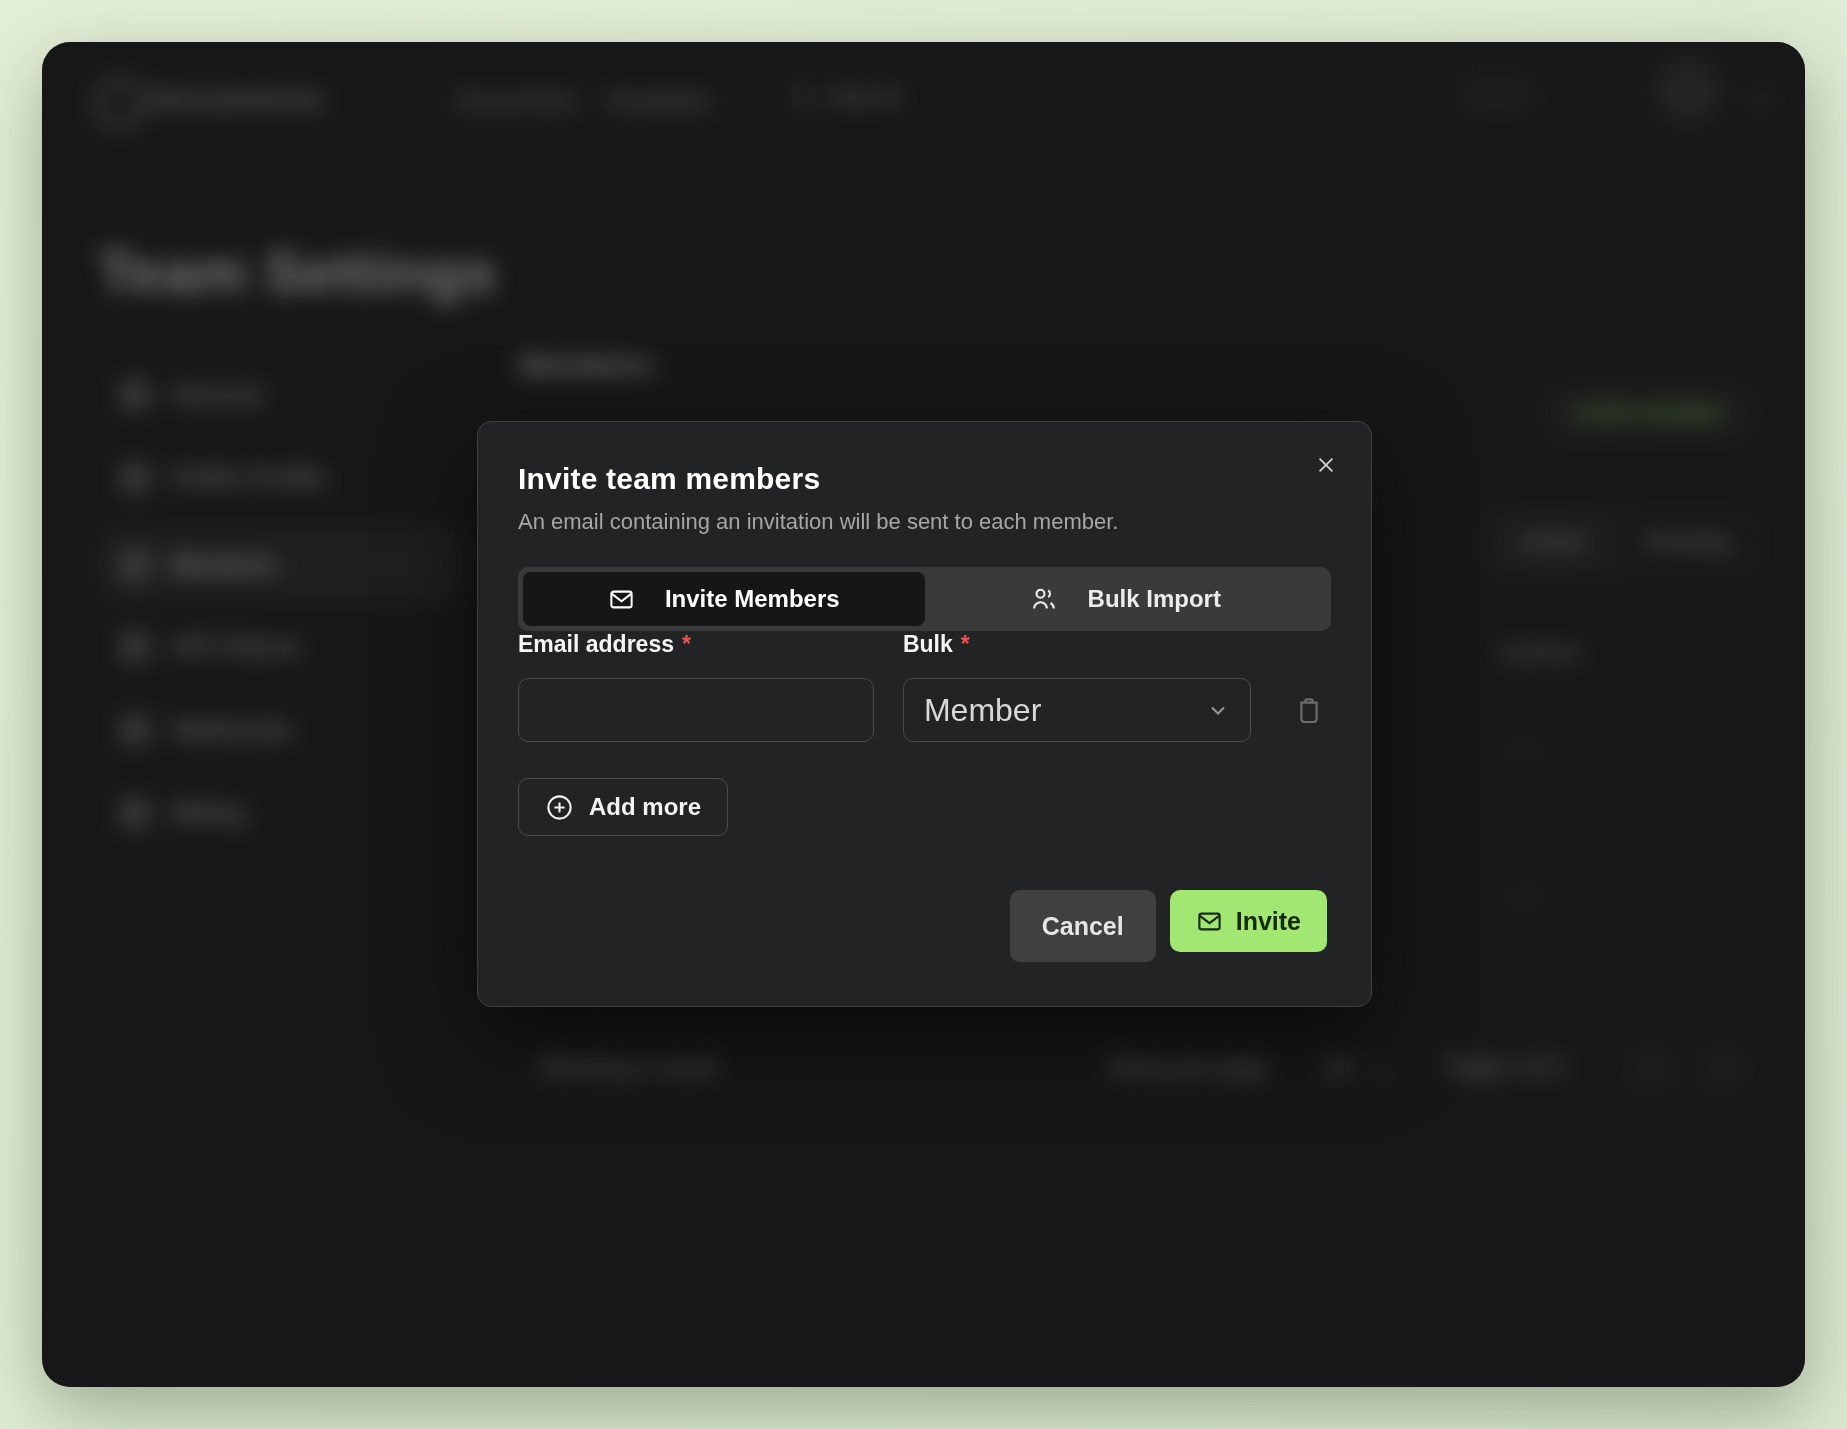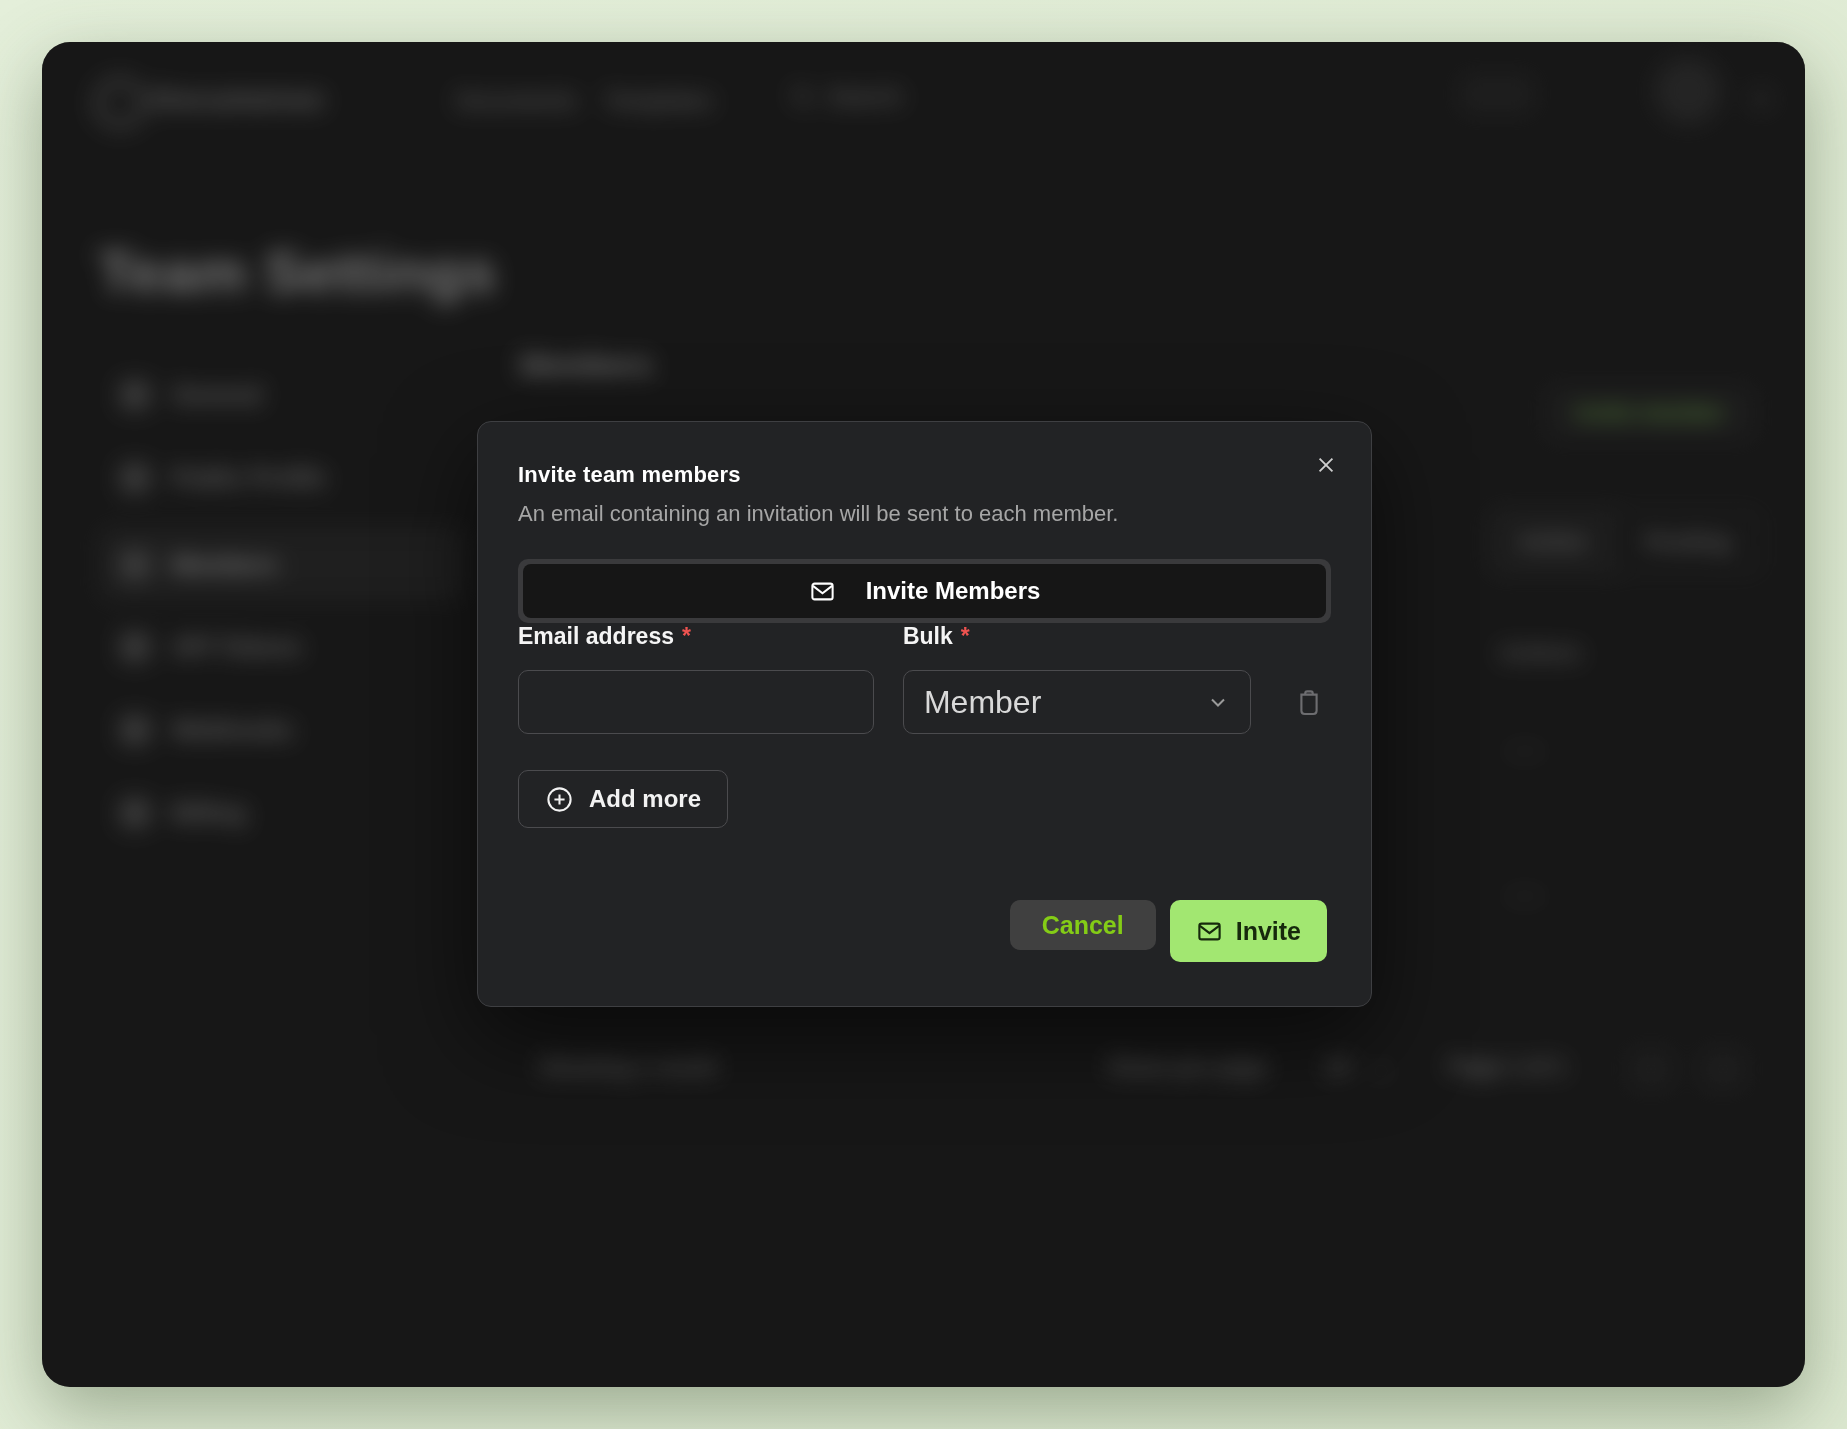--- a/index.html
+++ b/index.html
@@ -30,21 +30,21 @@
   .col-head{font-size:22px;font-weight:600;color:#8f8f8f;}
   .row-dots{font-size:34px;color:#8f8f8f;letter-spacing:2px;}
   .foot-text{font-size:22px;color:#9f9f9f;font-weight:600;}
   .pg-btn{width:46px;height:42px;border-radius:8px;background:#2c2c2c;color:#6a6a6a;
     display:flex;align-items:center;justify-content:center;font-size:22px;}
   .dim{position:absolute;inset:0;background:rgba(8,8,8,.42);}
   
   .modal{position:absolute;left:435px;top:379px;width:895px;height:586px;background:#222325;
     border:1px solid #3e3f42;border-radius:14px;box-shadow:0 30px 90px rgba(0,0,0,.6);
     padding:40px;box-sizing:border-box;color:#fff;}
-  .modal h2{margin:0 0 13px 0;font-size:22px;font-weight:700;letter-spacing:.2px;}
+  .modal h2{margin:0 0 13px 0;font-size:30px;font-weight:700;letter-spacing:.2px;}
   .modal .sub{margin:0;font-size:22px;color:#a6a6a6;}
   .close-btn{position:absolute;top:26px;right:28px;width:34px;height:34px;display:flex;align-items:center;
     justify-content:center;color:#cfcfcf;cursor:pointer;background:none;border:none;padding:0;}
   .tabs{margin-top:32px;display:flex;background:#3a3a3c;border-radius:10px;padding:5px;height:64px;box-sizing:border-box;}
   .tab{flex:1;display:flex;align-items:center;justify-content:center;gap:30px;font-size:24px;font-weight:600;
     color:#ececec;border-radius:8px;cursor:pointer;background:transparent;border:none;}
   .tab.active{background:#161616;color:#fff;}
   .fields{display:flex;}
   .field-label{font-size:23px;font-weight:700;color:#f5f5f5;}
   .req{color:#ef5350;margin-left:8px;font-weight:700;}
@@ -52,22 +52,22 @@
   .role-col{width:352px;margin-left:29px;}
   .text-input{margin-top:20px;width:100%;height:64px;box-sizing:border-box;background:transparent;
     border:1px solid #4b4b4e;border-radius:10px;color:#eee;font-size:24px;padding:0 18px;outline:none;}
   .select-box{margin-top:20px;height:64px;border:1px solid #4b4b4e;border-radius:10px;display:flex;
     align-items:center;padding:0 20px;box-sizing:border-box;cursor:pointer;}
   .select-box .val{font-size:32px;color:#d9d9d9;flex:1;}
   .trash-wrap{margin-left:36px;align-self:flex-end;height:64px;display:flex;align-items:center;color:#6d6d70;cursor:pointer;background:none;border:none;}
   .add-more{margin-top:36px;display:inline-flex;align-items:center;gap:15px;height:58px;padding:0 26px;
     border:1px solid #4b4b4e;border-radius:10px;background:transparent;color:#f2f2f2;font-size:24px;font-weight:600;cursor:pointer;}
   .modal-footer{position:absolute;right:44px;bottom:44px;display:flex;gap:14px;}
-  .btn-cancel{height:50px;padding:0 32px;background:#404040;border:none;border-radius:10px;
-    color:#84cc16;font-size:25px;font-weight:700;cursor:pointer;}
+  .btn-cancel{height:72px;padding:0 32px;background:#404040;border:none;border-radius:10px;
+    color:#e5e5e5;font-size:25px;font-weight:700;cursor:pointer;}
   .btn-invite{height:62px;padding:0 26px;background:#a2e771;border:none;border-radius:10px;
     color:#16290c;font-size:25px;font-weight:700;display:flex;align-items:center;gap:13px;cursor:pointer;}
   svg{display:block;}
 </style>
 </head>
 <body>
 
 <div class="stage">
   <div class="app-window">
 
@@ -155,20 +155,31 @@
 
       <div class="tabs">
         <button class="tab active">
           <span>
             <svg width="27" height="27" viewBox="0 0 24 24" fill="none" stroke="currentColor" stroke-width="1.8">
                 <rect x="3" y="5" width="18" height="14" rx="2"></rect>
                 <path d="m3.5 7 8.5 6.5L20.5 7"></path>
               </svg>
           </span>
           <span>Invite Members</span>
+        </button>
+        <button class="tab">
+          <span>
+            <svg width="28" height="28" viewBox="0 0 24 24" fill="none" stroke="currentColor" stroke-width="1.8">
+                <circle cx="9" cy="7.5" r="3.4"></circle>
+                <path d="M3.6 20.2c0-3 2.4-5.4 5.4-5.4s5.4 2.4 5.4 5.4"></path>
+                <path d="M15.6 4.7a3.4 3.4 0 0 1 0 5.7"></path>
+                <path d="M17.6 15.4c1.7.9 2.8 2.7 2.8 4.8"></path>
+              </svg>
+          </span>
+          <span>Bulk Import</span>
         </button>
       </div>
 
       <div class="fields">
         <div class="email-col">
           <div class="field-label">
             <span>Email address</span><span class="req">*</span>
           </div>
           <input class="text-input" type="text" value="" style="">
         </div>

